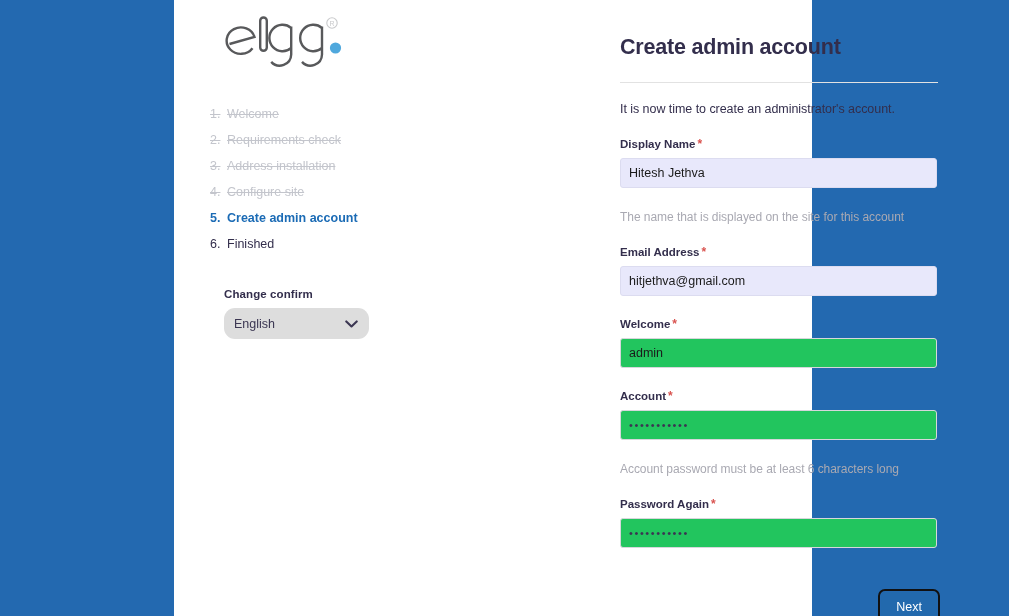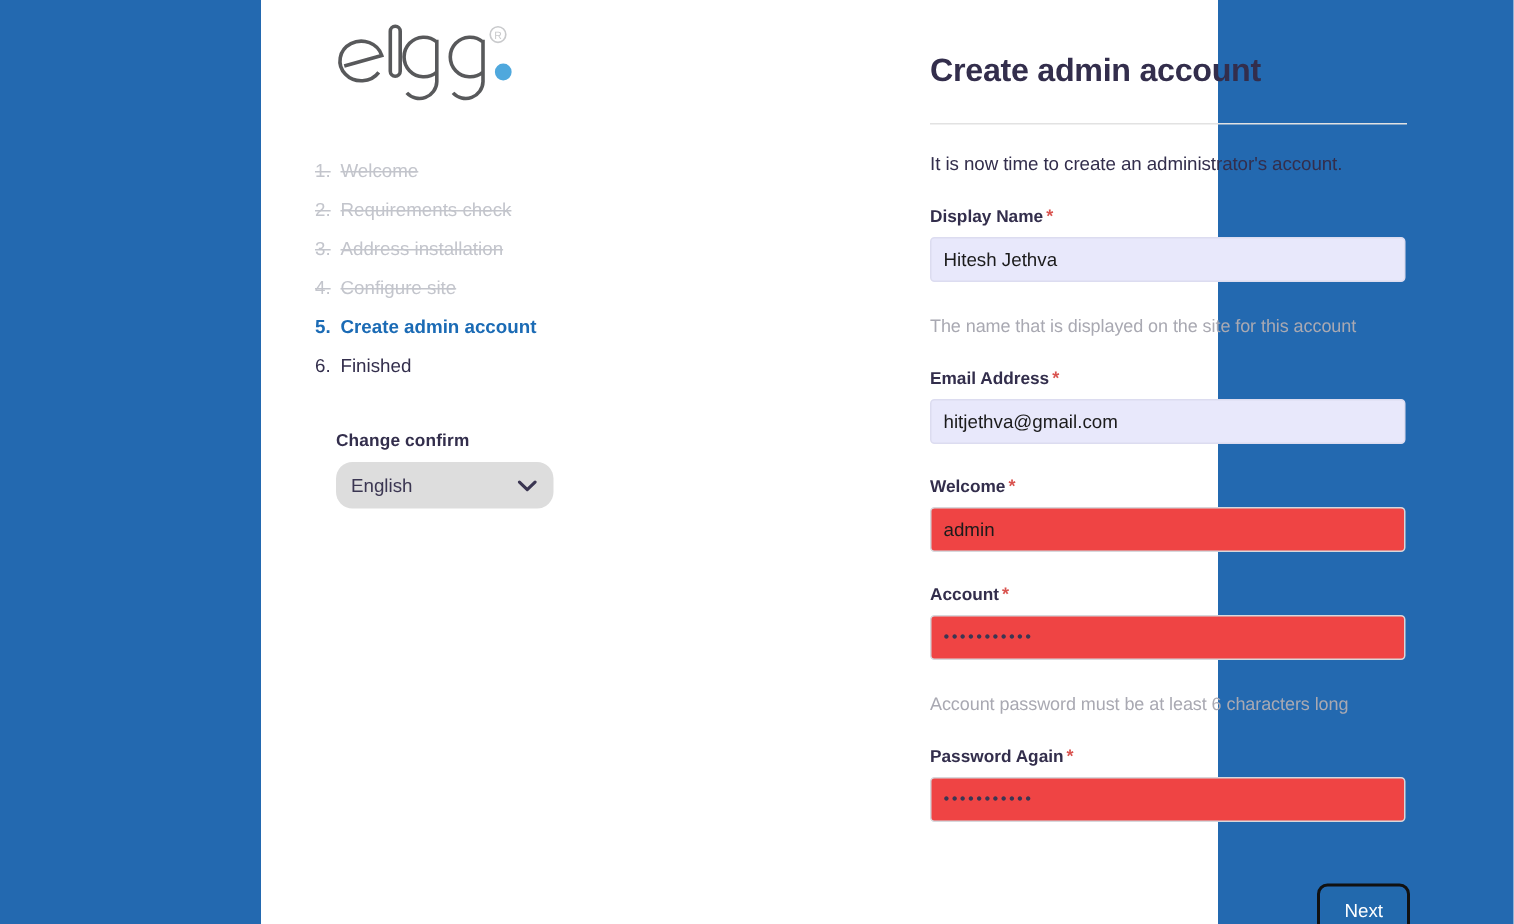--- a/index.html
+++ b/index.html
@@ -167,21 +167,21 @@
     font-size: 12px;
     margin-left: 2px;
   }
   .field-input {
     display: block;
     box-sizing: border-box;
     width: 317px;
     height: 30px;
     border: 1px solid #d7d7db;
     border-radius: 3px;
-    background: #ef4444;
+    background: #22c55e;
     font-family: "Liberation Sans", "DejaVu Sans", sans-serif;
     font-size: 12.5px;
     color: #1b1b1b;
     padding: 0 8px;
     outline: none;
   }
   .field-input.autofilled {
     background: #e8e8fb;
     border-color: #dcdcf0;
   }

